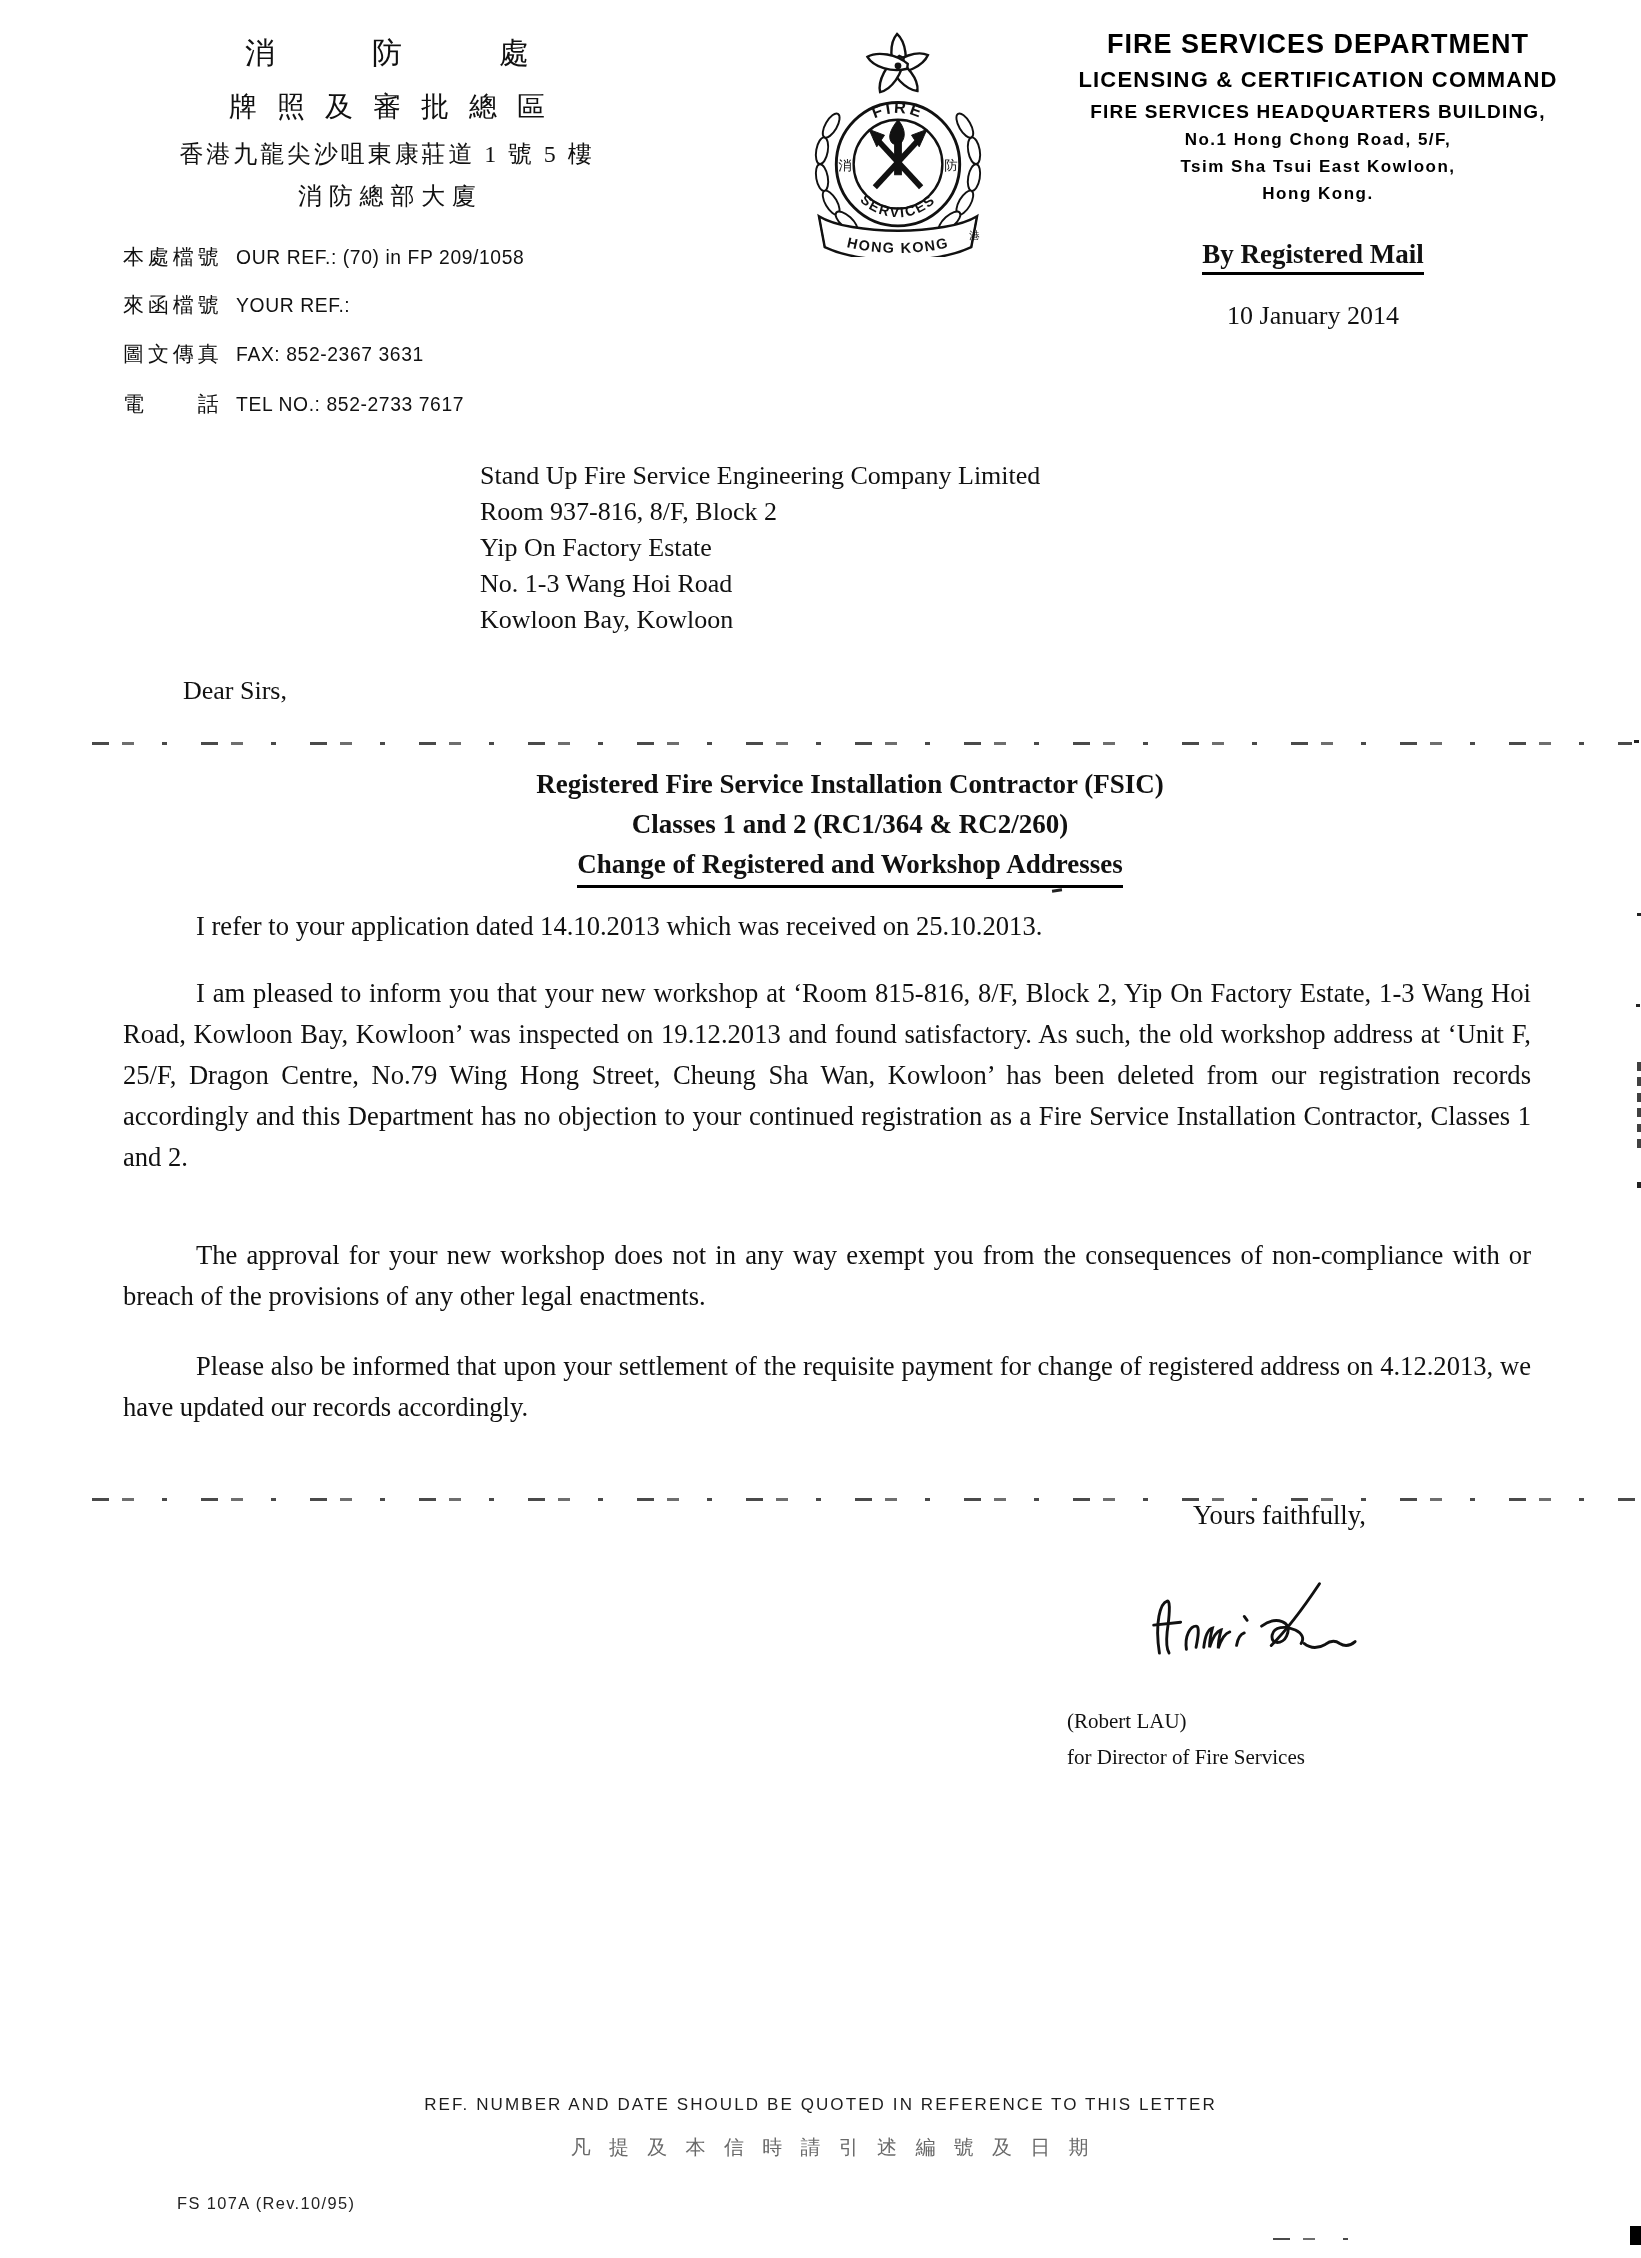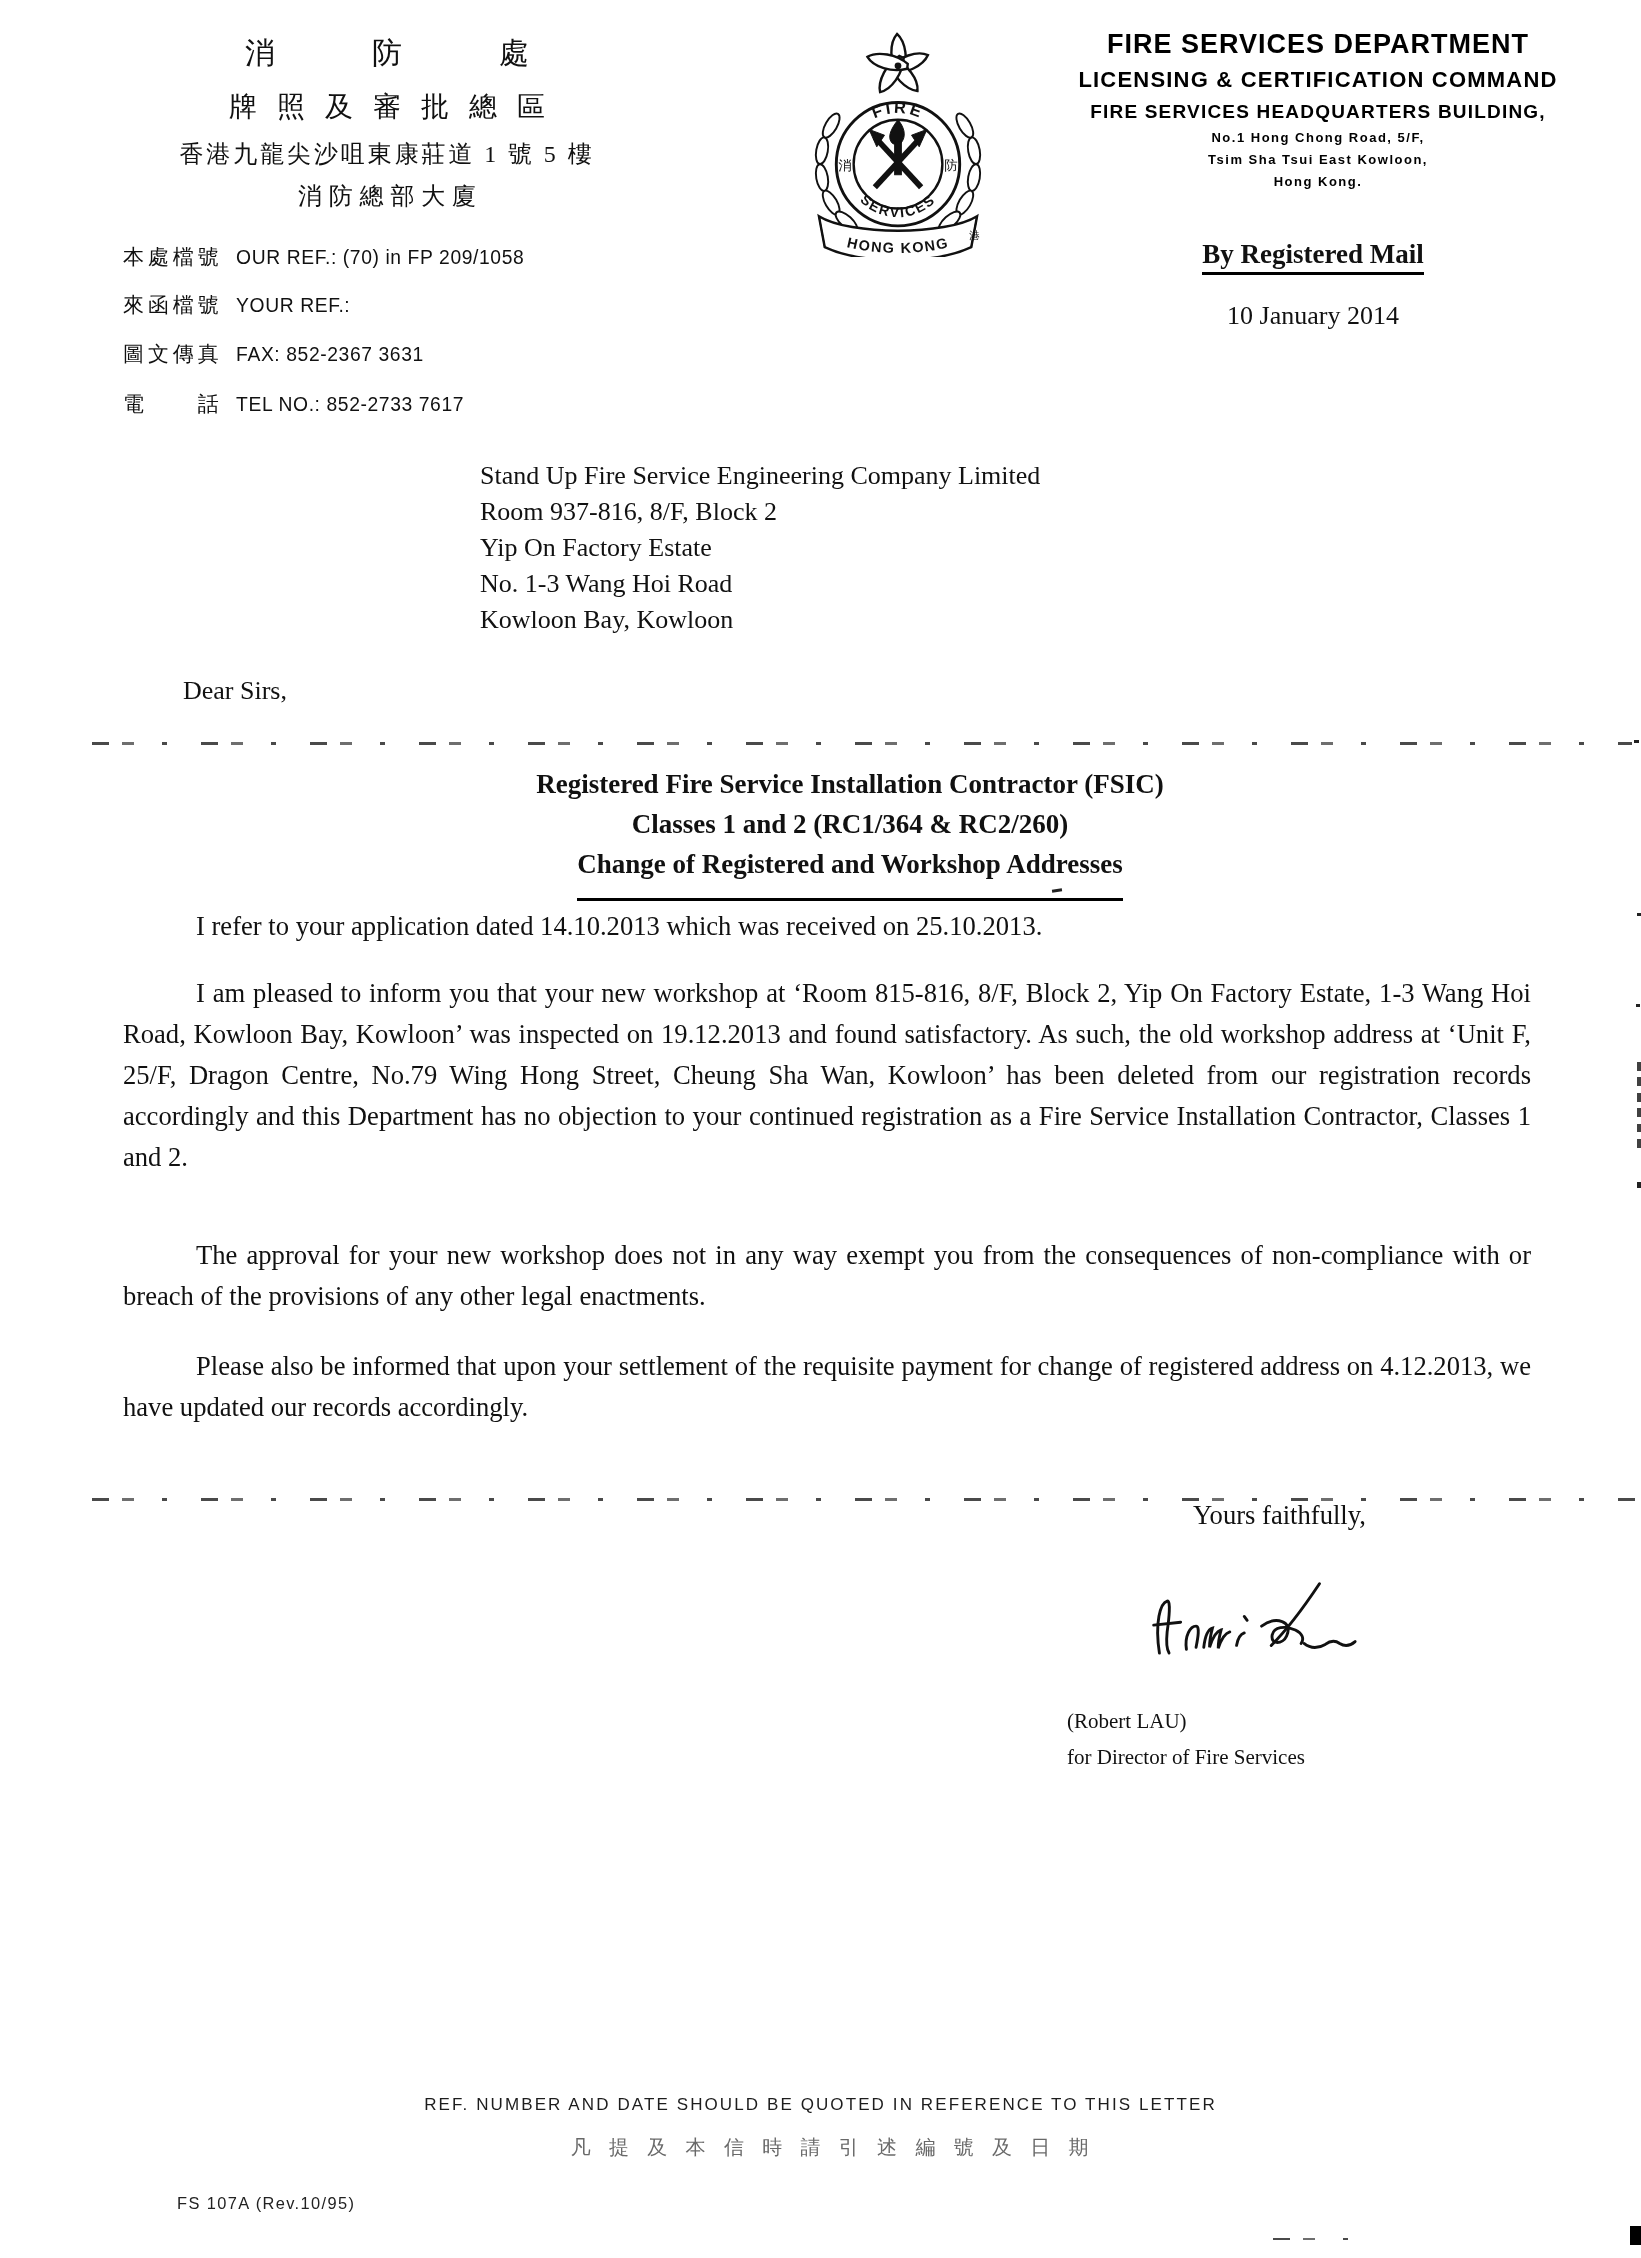--- a/index.html
+++ b/index.html
@@ -13,40 +13,40 @@
   .zh-l1{font-size:30px;letter-spacing:97px;padding-left:97px;}
   .zh-l2{font-size:28px;letter-spacing:20px;padding-left:20px;margin-top:13.5px;}
   .zh-l3{font-size:24px;letter-spacing:2.9px;margin-top:12.6px;}
   .zh-l4{font-size:24px;letter-spacing:6.8px;padding-left:6.8px;margin-top:9.7px;}
 
   
   .en-block{left:1004px;top:29px;width:628px;text-align:center;font-weight:bold;color:#000;}
   .en-l1{font-size:27px;letter-spacing:1px;}
   .en-l2{font-size:22px;letter-spacing:1.2px;margin-top:6.8px;}
   .en-l3{font-size:19px;letter-spacing:1.2px;margin-top:8.7px;}
-  .en-l4{font-size:13px;letter-spacing:1.5px;margin-top:6.8px;}
+  .en-l4{font-size:17px;letter-spacing:1.5px;margin-top:6.8px;}
 
   
   .ref-row{left:123px;white-space:nowrap;}
   .ref-zh{font-size:21px;letter-spacing:3.9px;}
   .ref-val{font-family:"Liberation Sans","DejaVu Sans",sans-serif;font-weight:normal;font-size:19.3px;letter-spacing:0.6px;margin-left:13.5px;}
 
   
   .regmail{left:1110px;top:239px;width:406px;text-align:center;}
   .regmail span{display:inline-block;font-size:27px;font-weight:bold;border-bottom:3.4px solid #000;padding-bottom:1.9px;}
   .date{left:1110px;top:301px;width:406px;text-align:center;font-size:26px;}
 
   
   .recipient{left:480px;top:458px;font-size:26px;line-height:36px;}
 
   .salutation{left:183px;top:676px;font-size:26px;}
 
   
   .subject{left:261px;top:764px;width:1178px;text-align:center;font-size:27px;font-weight:bold;line-height:40px;}
-  .subject .u{display:inline-block;border-bottom:3.4px solid #000;padding-bottom:14px;}
+  .subject .u{display:inline-block;border-bottom:3.4px solid #000;padding-bottom:1px;}
 
   
   .para{left:123px;width:1408px;font-size:26.6px;line-height:41px;text-align:justify;text-indent:73px;}
 
   
   .valediction{left:1067px;top:1500px;width:425px;text-align:center;font-size:26.6px;}
   .signblock{left:1067px;top:1703px;width:425px;text-align:left;font-size:21px;line-height:36px;}
 
   
   .foot-en{left:164px;top:2095px;width:1313px;text-align:center;font-size:17px;letter-spacing:2.1px;color:#1d1d1d;}

